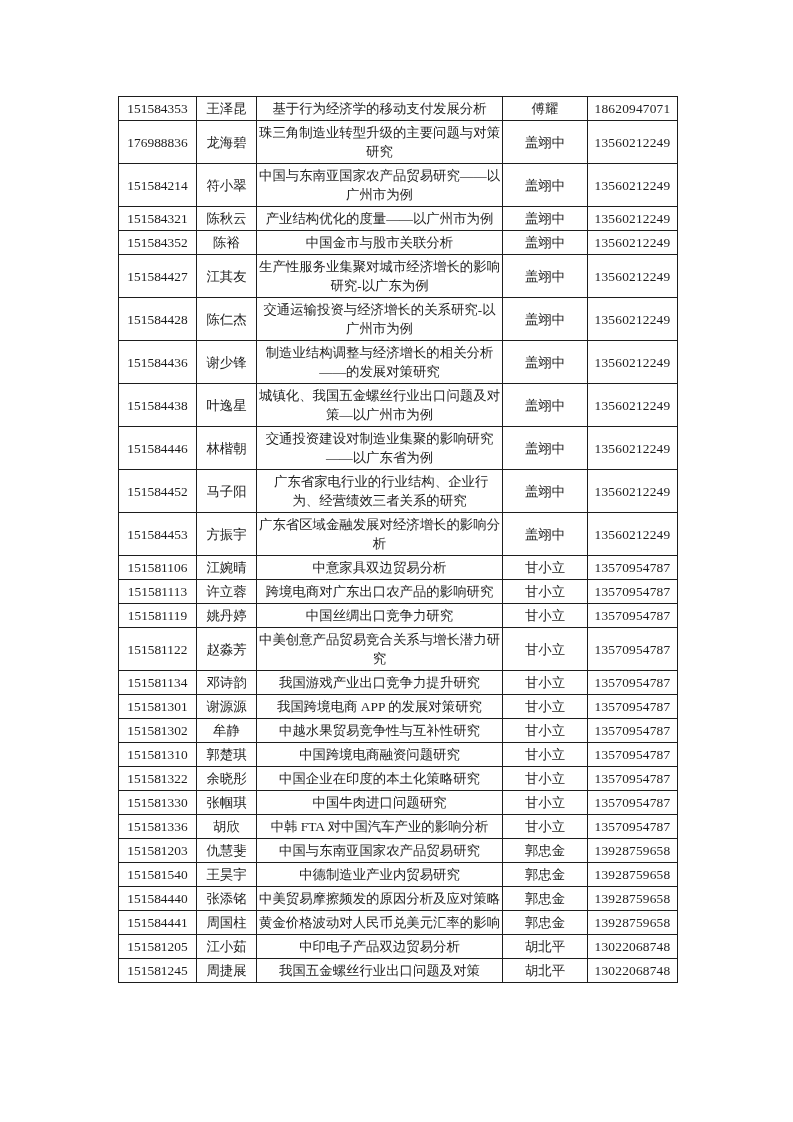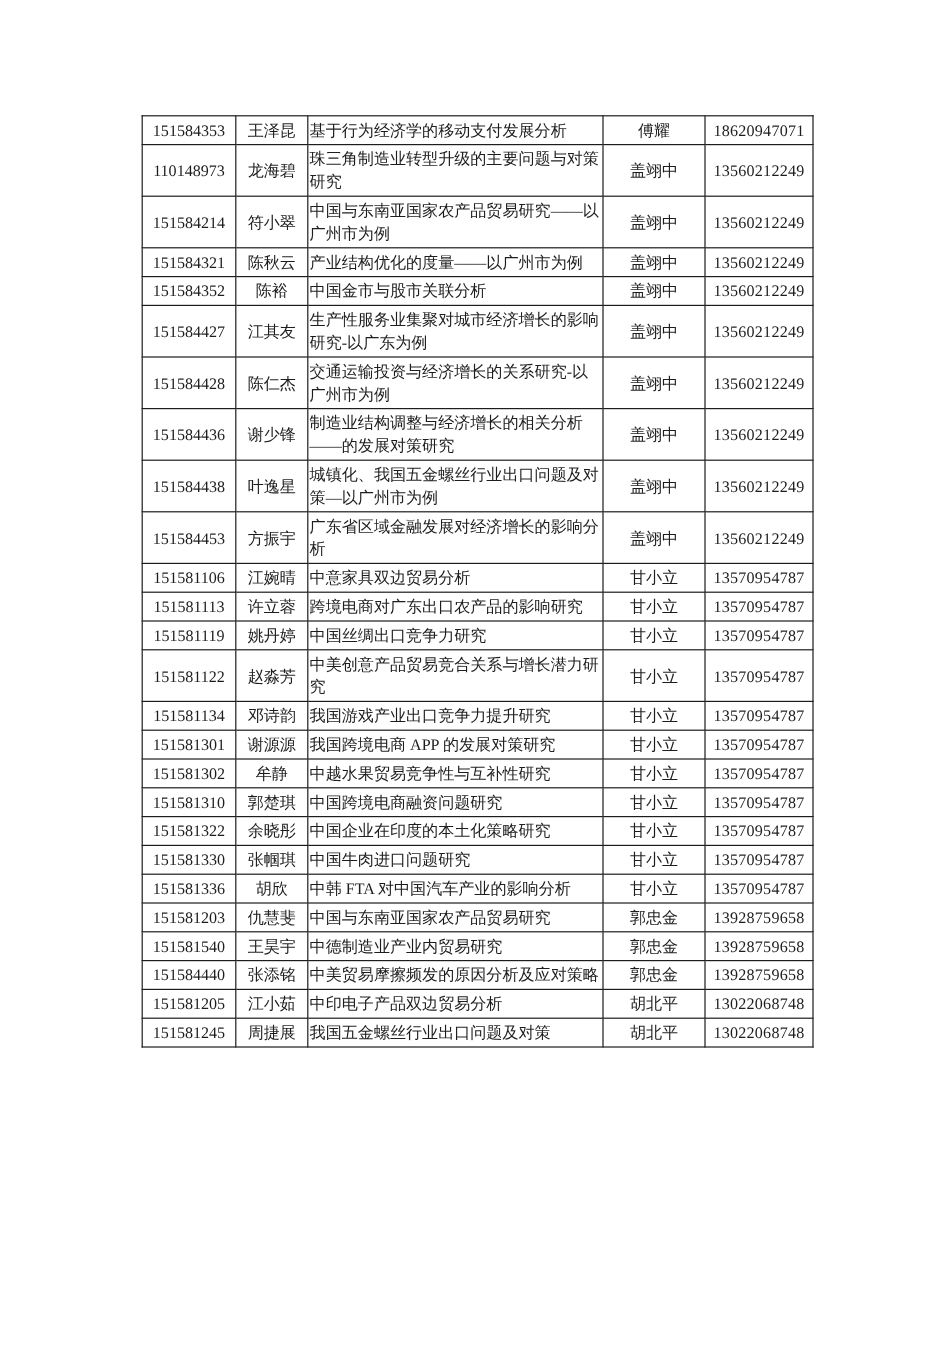--- a/index.html
+++ b/index.html
@@ -26,21 +26,21 @@
     border: 1px solid var(--border, #1d1d1d);
     vertical-align: middle;
     font-size: 13.4px;
     line-height: 19px;
     padding: 2px 1px;
     overflow: hidden;
   }
   td.c-id, td.c-name, td.c-advisor, td.c-phone { text-align: center; }
   td.c-phone { letter-spacing: 0.2px; }
   td.c-title {
-    text-align: left;
+    text-align: center;
     font-size: 13.2px;
     padding: 2px 0 2px 2px;
     word-break: break-all;
     white-space: pre-wrap;
     margin-left: 28px;
   }
 </style>
 </head>
 <body>
 
@@ -56,21 +56,21 @@
     <tbody id="roster-body">
   <tr>
     <td class="c-id">151584353</td>
     <td class="c-name">王泽昆</td>
     <td class="c-title">基于行为经济学的移动支付发展分析</td>
     <td class="c-advisor">傅耀</td>
     <td class="c-phone">18620947071</td>
   </tr>
 
   <tr>
-    <td class="c-id">110148973</td>
+    <td class="c-id">176988836</td>
     <td class="c-name">龙海碧</td>
     <td class="c-title">珠三角制造业转型升级的主要问题与对策研究</td>
     <td class="c-advisor">盖翊中</td>
     <td class="c-phone">13560212249</td>
   </tr>
 
   <tr>
     <td class="c-id">151584214</td>
     <td class="c-name">符小翠</td>
     <td class="c-title">中国与东南亚国家农产品贸易研究——以广州市为例</td>
@@ -120,21 +120,35 @@
   </tr>
 
   <tr>
     <td class="c-id">151584438</td>
     <td class="c-name">叶逸星</td>
     <td class="c-title">城镇化、我国五金螺丝行业出口问题及对策—以广州市为例</td>
     <td class="c-advisor">盖翊中</td>
     <td class="c-phone">13560212249</td>
   </tr>
 
-
+  <tr>
+    <td class="c-id">151584446</td>
+    <td class="c-name">林楷朝</td>
+    <td class="c-title">交通投资建设对制造业集聚的影响研究——以广东省为例</td>
+    <td class="c-advisor">盖翊中</td>
+    <td class="c-phone">13560212249</td>
+  </tr>
+
+  <tr>
+    <td class="c-id">151584452</td>
+    <td class="c-name">马子阳</td>
+    <td class="c-title"> 广东省家电行业的行业结构、企业行为、经营绩效三者关系的研究</td>
+    <td class="c-advisor">盖翊中</td>
+    <td class="c-phone">13560212249</td>
+  </tr>
 
   <tr>
     <td class="c-id">151584453</td>
     <td class="c-name">方振宇</td>
     <td class="c-title">广东省区域金融发展对经济增长的影响分析</td>
     <td class="c-advisor">盖翊中</td>
     <td class="c-phone">13560212249</td>
   </tr>
 
   <tr>
@@ -242,20 +256,27 @@
   </tr>
 
   <tr>
     <td class="c-id">151584440</td>
     <td class="c-name">张添铭</td>
     <td class="c-title">中美贸易摩擦频发的原因分析及应对策略</td>
     <td class="c-advisor">郭忠金</td>
     <td class="c-phone">13928759658</td>
   </tr>
 
+  <tr>
+    <td class="c-id">151584441</td>
+    <td class="c-name">周国柱</td>
+    <td class="c-title">黄金价格波动对人民币兑美元汇率的影响</td>
+    <td class="c-advisor">郭忠金</td>
+    <td class="c-phone">13928759658</td>
+  </tr>
 
   <tr>
     <td class="c-id">151581205</td>
     <td class="c-name">江小茹</td>
     <td class="c-title">中印电子产品双边贸易分析</td>
     <td class="c-advisor">胡北平</td>
     <td class="c-phone">13022068748</td>
   </tr>
 
   <tr>

